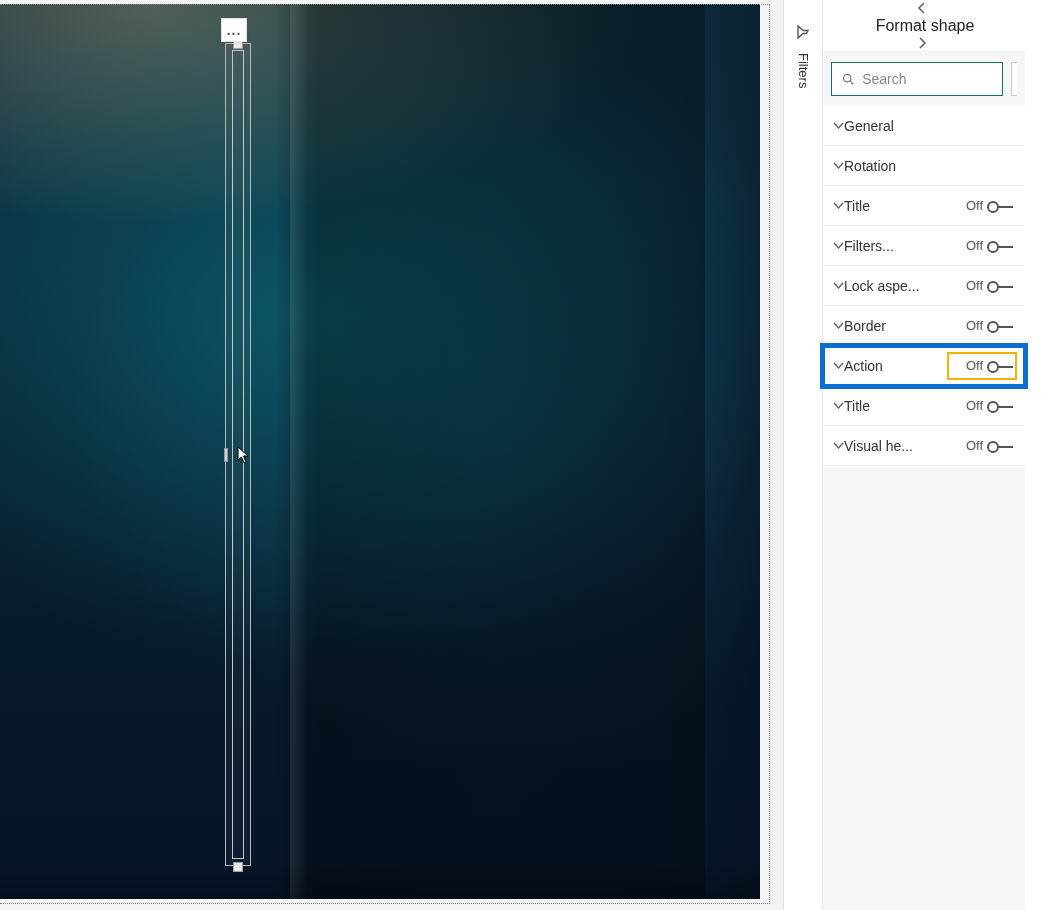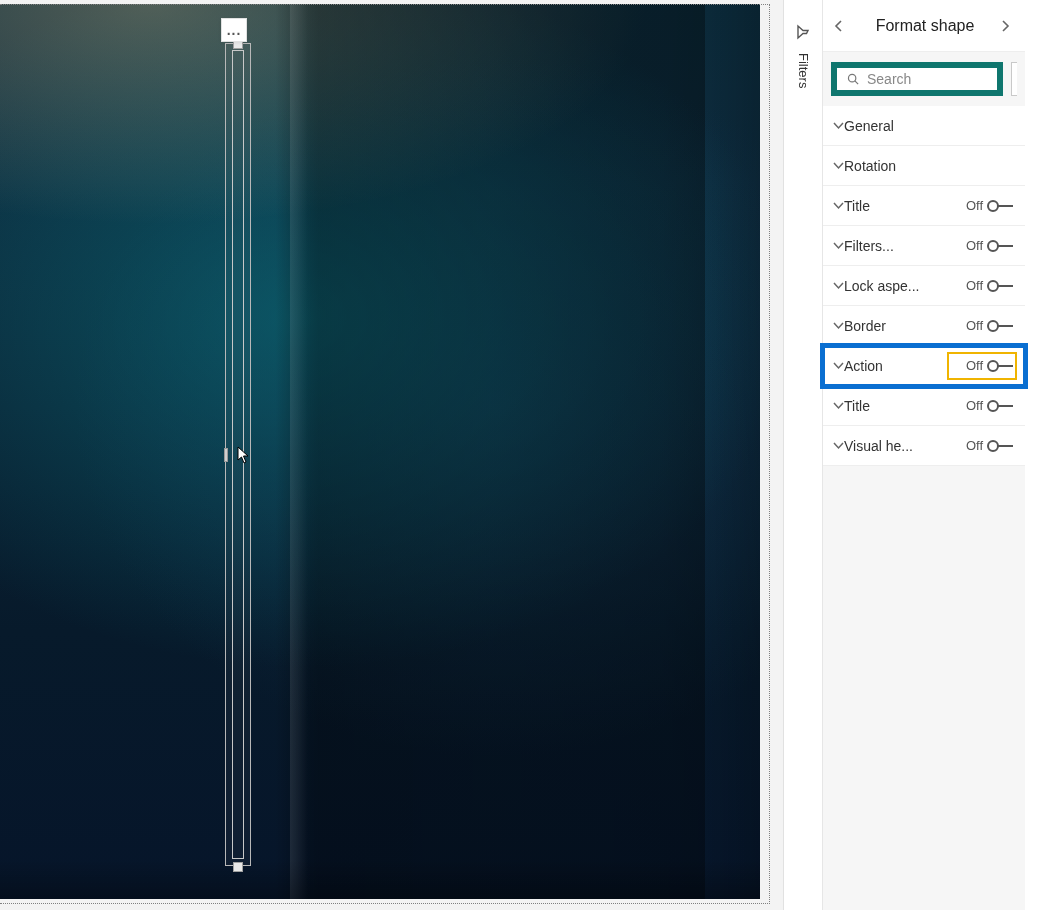--- a/index.html
+++ b/index.html
@@ -127,49 +127,49 @@
     cursor: pointer;
   }
 
   .format-pane {
     position: relative; width: 203px; background: #f6f6f6;
     border-left: 1px solid #e6e6e6;
     display: flex; flex-direction: column;
   }
   .pane-header {
     height: 52px; display: flex; align-items: center; justify-content: space-between;
-    padding: 0 8px 0 4px; background: #fff; border-bottom: 1px solid #eee;
+    padding: 0 8px 0 4px; background: #fff; border-bottom: 1px solid #eee; flex-direction: column;
   }
   .pane-header .title { font-size: 16px; color: #222; padding-left: 6px; }
   .hdr-btn { width: 24px; height: 24px; display: flex; align-items: center; justify-content: center; cursor: pointer; color: #666; }
 
   .search-row { padding: 10px 8px; background: #f6f6f6; display: flex; gap: 8px; align-items: center; }
   .search-box {
-    flex: 1; height: 34px; border: 6px solid #0f766e; background: #fff;
+    flex: 1; height: 34px; border: 1px solid #0f766e; background: #fff;
     display: flex; align-items: center; gap: 8px; padding: 0 10px; color: #777;
   }
   .search-box input {
     border: none; outline: none; font-size: 14px; color: #333; width: 100%; background: transparent;
   }
   .search-box input::placeholder { color: #888; }
   .swatch-stub {
     width: 6px; height: 34px; border-top: 1px solid #c9c9c9; border-bottom: 1px solid #c9c9c9; border-left: 1px solid #c9c9c9; background:#fff;
   }
 
   .prop-list { display: flex; flex-direction: column; }
   .prop-row {
     height: 40px; display: flex; align-items: center; justify-content: space-between;
     padding: 0 10px; background: #fff; border-bottom: 1px solid #eee;
     cursor: pointer;
   }
   .prop-left { display: flex; align-items: center; gap: 0; min-width: 0; }
   .prop-label { font-size: 14px; color: #333; white-space: nowrap; overflow: hidden; text-overflow: ellipsis; max-width: 90px; }
   .chev { color: #666; display: inline-flex; }
 
-  .toggle-wrap { display: flex; align-items: center; gap: 4px; color: #555; font-size: 13px; }
+  .toggle-wrap { display: flex; align-items: flex-end; gap: 4px; color: #555; font-size: 13px; }
   .toggle {
     position: relative; width: 28px; height: 12px;
   }
   .toggle .track {
     position: absolute; left: 8px; top: 5px; width: 18px; height: 2px; background: #555;
   }
   .toggle .knob {
     position: absolute; left: 0; top: 0; width: 12px; height: 12px; border: 2px solid #555; border-radius: 50%; background: #fff;
   }
 

